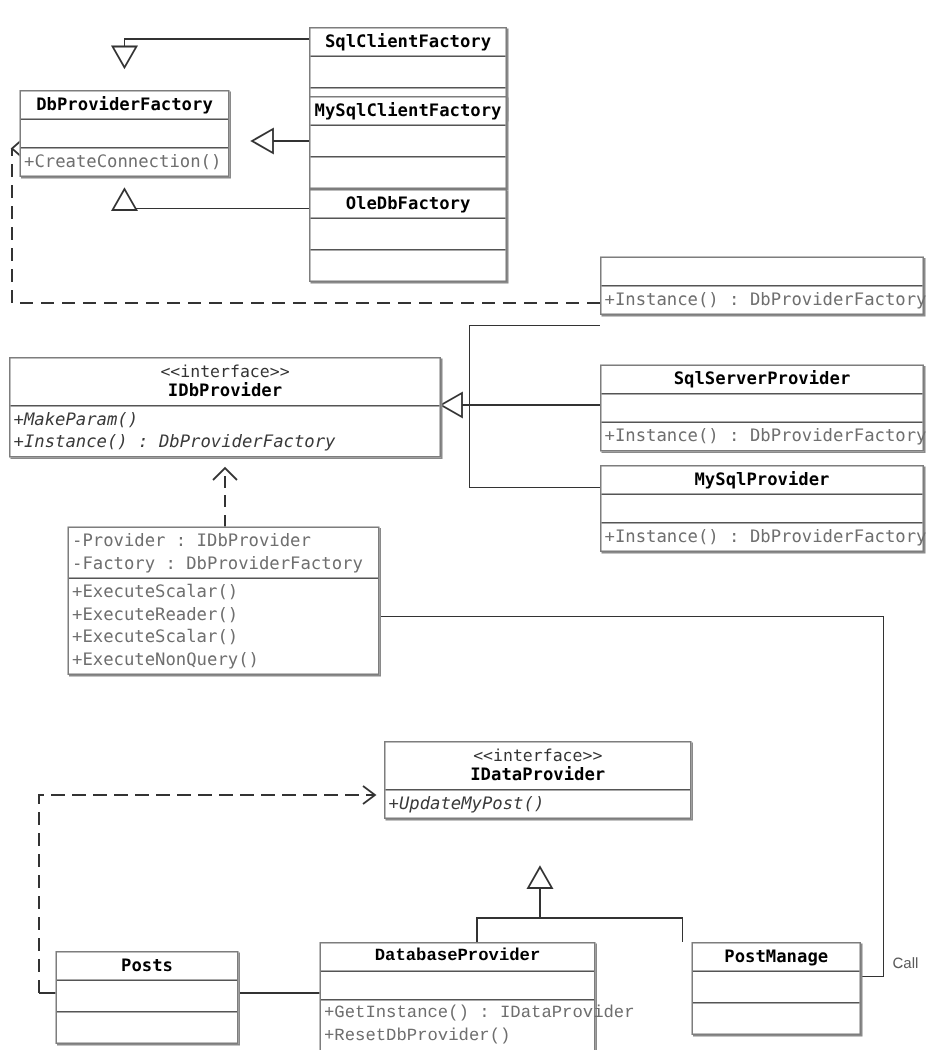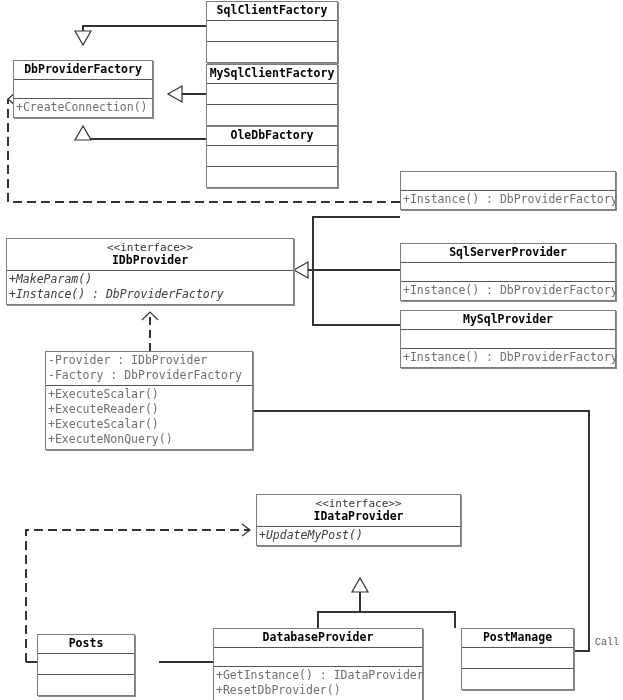--- a/index.html
+++ b/index.html
@@ -16,21 +16,21 @@
               font-weight:bold;color:#000;letter-spacing:0px;line-height:13px;}
   .uml .stereo{display:block;text-align:center;font-weight:normal;font-size:11px;
                color:#333;line-height:13px;}
   .uml .members{padding:1px 12px 2px 2px;}
   .uml .member{font-size:11.5px;color:#222;line-height:15px;white-space:nowrap;}
   .uml.iface .member{font-style:italic;color:#3a3a3a;}
   .uml .empty{height:15px;}
   .uml .empty2{height:17px;}
   .faded .member{color:#6f6f6f;}
   .lbl{position:absolute;font-size:10px;color:#5a5a5a;
-       font-family:Liberation Mono, monospace;}
+       font-family:Liberation Sans, sans-serif;}
 </style>
 </head>
 <body>
 
 <div id="canvas">
 
   <svg id="wires" viewBox="0 0 623 700" xmlns="http://www.w3.org/2000/svg">
     <g stroke="#333" stroke-width="1.2" fill="none" shape-rendering="crispEdges">
 
       <path d="M206,26 L83,26 L83,45"></path>
@@ -65,21 +65,21 @@
       <polygon points="294,270 308,262 308,278"></polygon>
       <polygon points="360,578 352,592 368,592"></polygon>
     </g>
     <g fill="none" stroke="#333" stroke-width="1.2">
       <polyline points="16,92 8,99 16,106"></polyline>
       <polyline points="142,320 150,312 158,320"></polyline>
       <polyline points="242,524 250,530 242,536"></polyline>
     </g>
   </svg>
 
-  <div class="uml" style="left:206px;top:1px;width:132px;">
+  <div class="uml" style="left:206px;top:18px;width:132px;">
     <div class="sec title">SqlClientFactory</div>
     <div class="sec members">
         <div class="empty2"></div>
       </div>
     <div class="sec members">
         <div class="empty2"></div>
       </div>
   </div>
 
   <div class="uml faded" style="left:13px;top:60px;width:140px;">
@@ -168,31 +168,31 @@
   <div class="uml iface" style="left:256px;top:494px;width:205px;">
     <div class="sec title">
       <span class="stereo">&lt;&lt;interface&gt;&gt;</span>
       <span>IDataProvider</span>
     </div>
     <div class="sec members">
       <div class="member">+UpdateMyPost()</div>
     </div>
   </div>
 
-  <div class="uml" style="left:37px;top:634px;width:98px;">
+  <div class="uml" style="left:37px;top:634px;width:122px;">
     <div class="sec title">Posts</div>
     <div class="sec members">
         <div class="empty2"></div>
       </div>
     <div class="sec members">
         <div class="empty2"></div>
       </div>
   </div>
 
-  <div class="uml faded" style="left:213px;top:628px;width:210px;">
+  <div class="uml faded" style="left:213px;top:628px;width:184px;font-family:Liberation Mono, monospace;">
     <div class="sec title">DatabaseProvider</div>
     <div class="sec members">
         <div class="empty"></div>
       </div>
     <div class="sec members">
       <div class="member">+GetInstance() : IDataProvider</div>
       <div class="member">+ResetDbProvider()</div>
     </div>
   </div>
 

